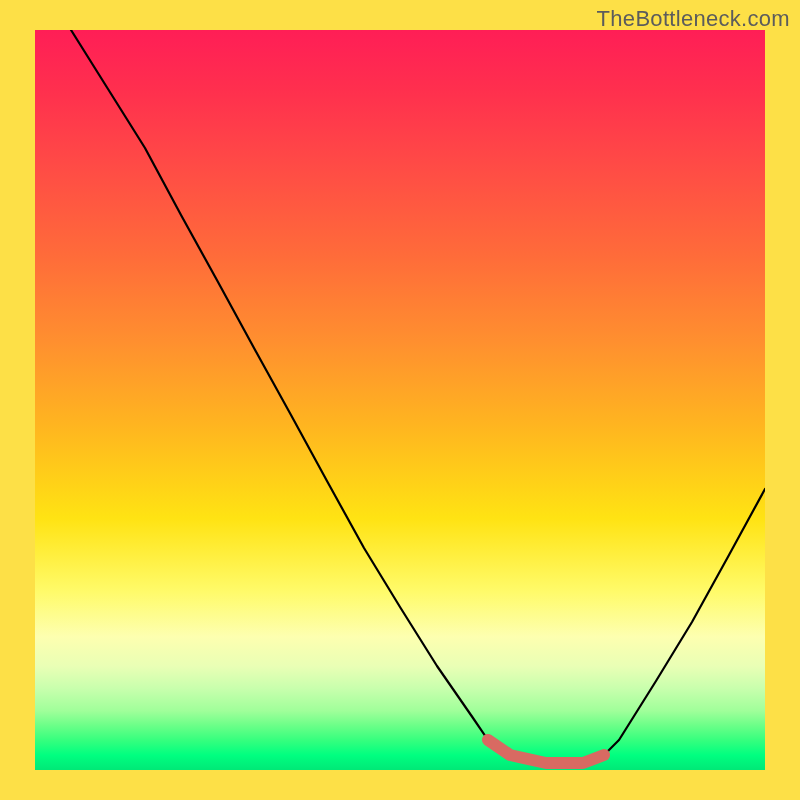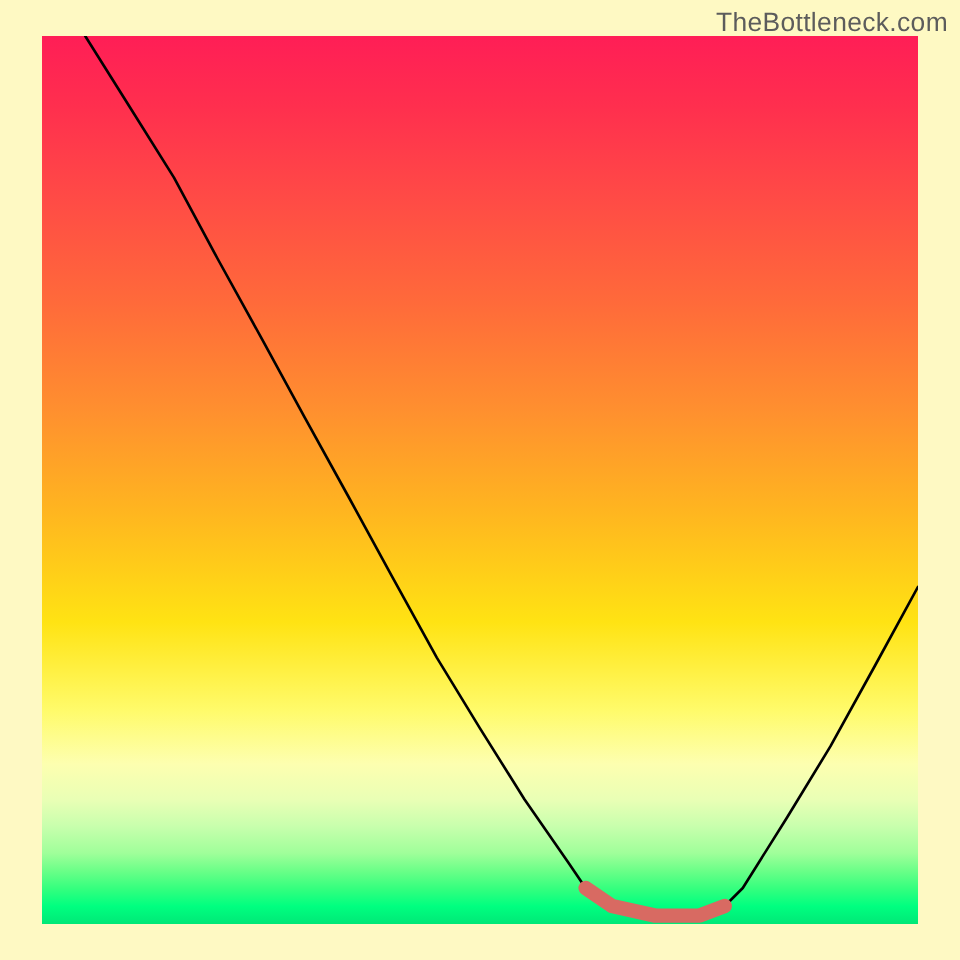--- a/index.html
+++ b/index.html
@@ -8,21 +8,21 @@
     width: 800px;
     height: 800px;
     background: #000;
     overflow: hidden;
     font-family: Arial, Helvetica, sans-serif;
   }
   .frame {
     position: relative;
     width: 800px;
     height: 800px;
-    background: #fef9c3;
+    background: #fde047;
   }
   .watermark {
     position: absolute;
     top: 6px;
     right: 10px;
     color: #5c5c5c;
     font-size: 22px;
     font-weight: 500;
     letter-spacing: 0.3px;
     z-index: 50;

